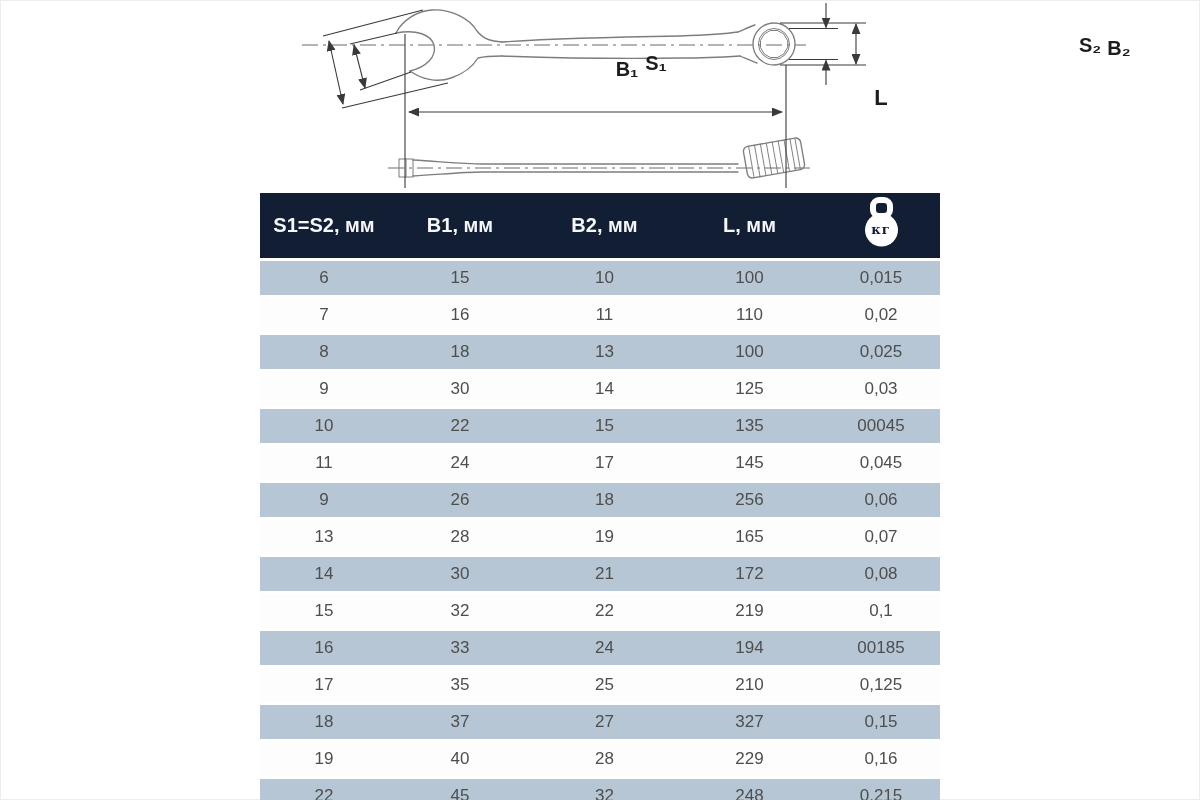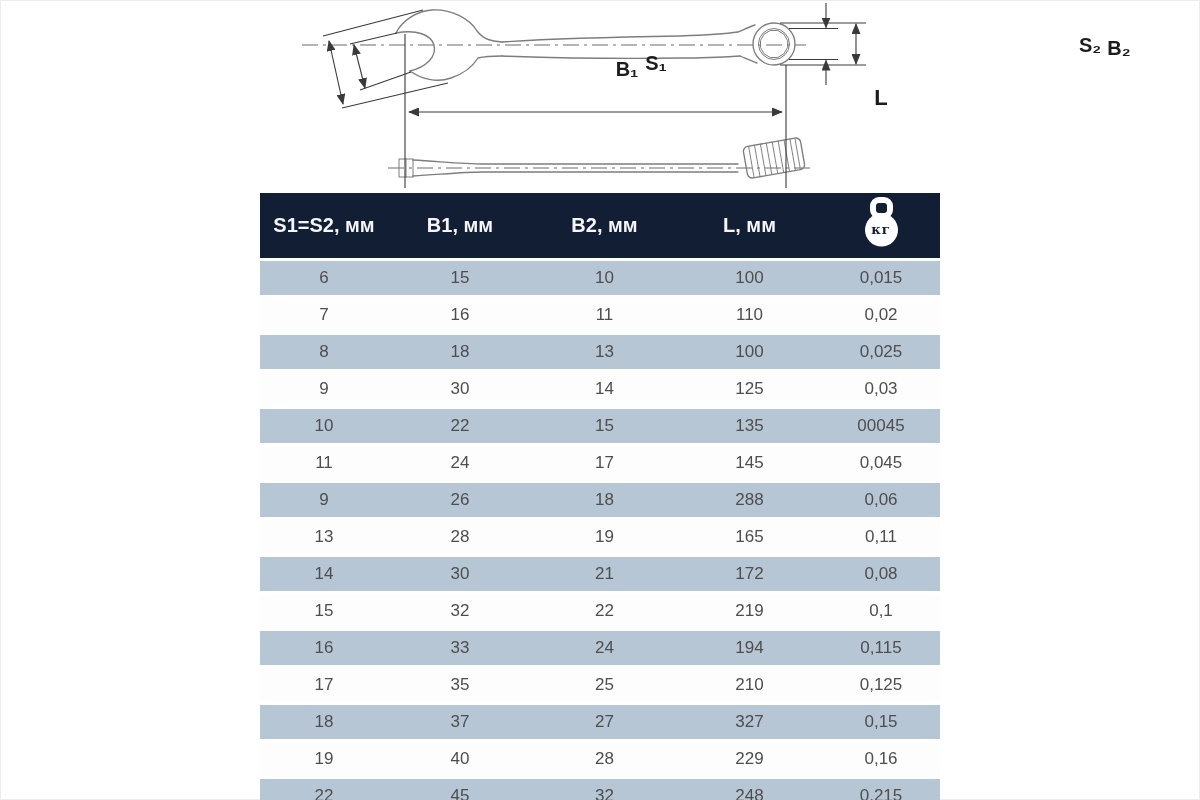--- a/index.html
+++ b/index.html
@@ -165,50 +165,50 @@
           <td>11</td>
           <td>24</td>
           <td>17</td>
           <td>145</td>
           <td>0,045</td>
         </tr>
         <tr>
           <td>9</td>
           <td>26</td>
           <td>18</td>
-          <td>288</td>
+          <td>256</td>
           <td>0,06</td>
         </tr>
         <tr>
           <td>13</td>
           <td>28</td>
           <td>19</td>
           <td>165</td>
-          <td>0,11</td>
+          <td>0,07</td>
         </tr>
         <tr>
           <td>14</td>
           <td>30</td>
           <td>21</td>
           <td>172</td>
           <td>0,08</td>
         </tr>
         <tr>
           <td>15</td>
           <td>32</td>
           <td>22</td>
           <td>219</td>
           <td>0,1</td>
         </tr>
         <tr>
           <td>16</td>
           <td>33</td>
           <td>24</td>
           <td>194</td>
-          <td>0,115</td>
+          <td>00185</td>
         </tr>
         <tr>
           <td>17</td>
           <td>35</td>
           <td>25</td>
           <td>210</td>
           <td>0,125</td>
         </tr>
         <tr>
           <td>18</td>

